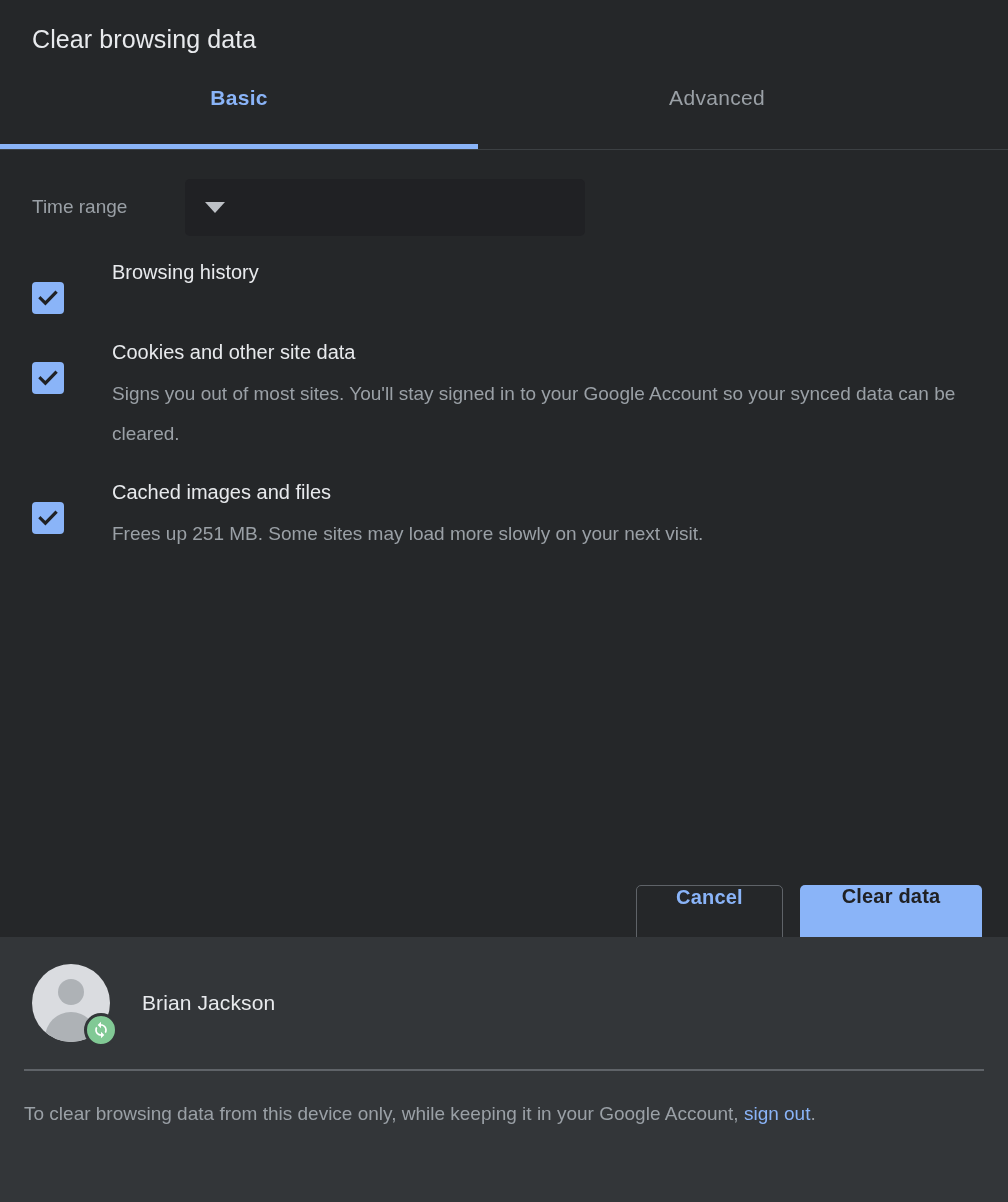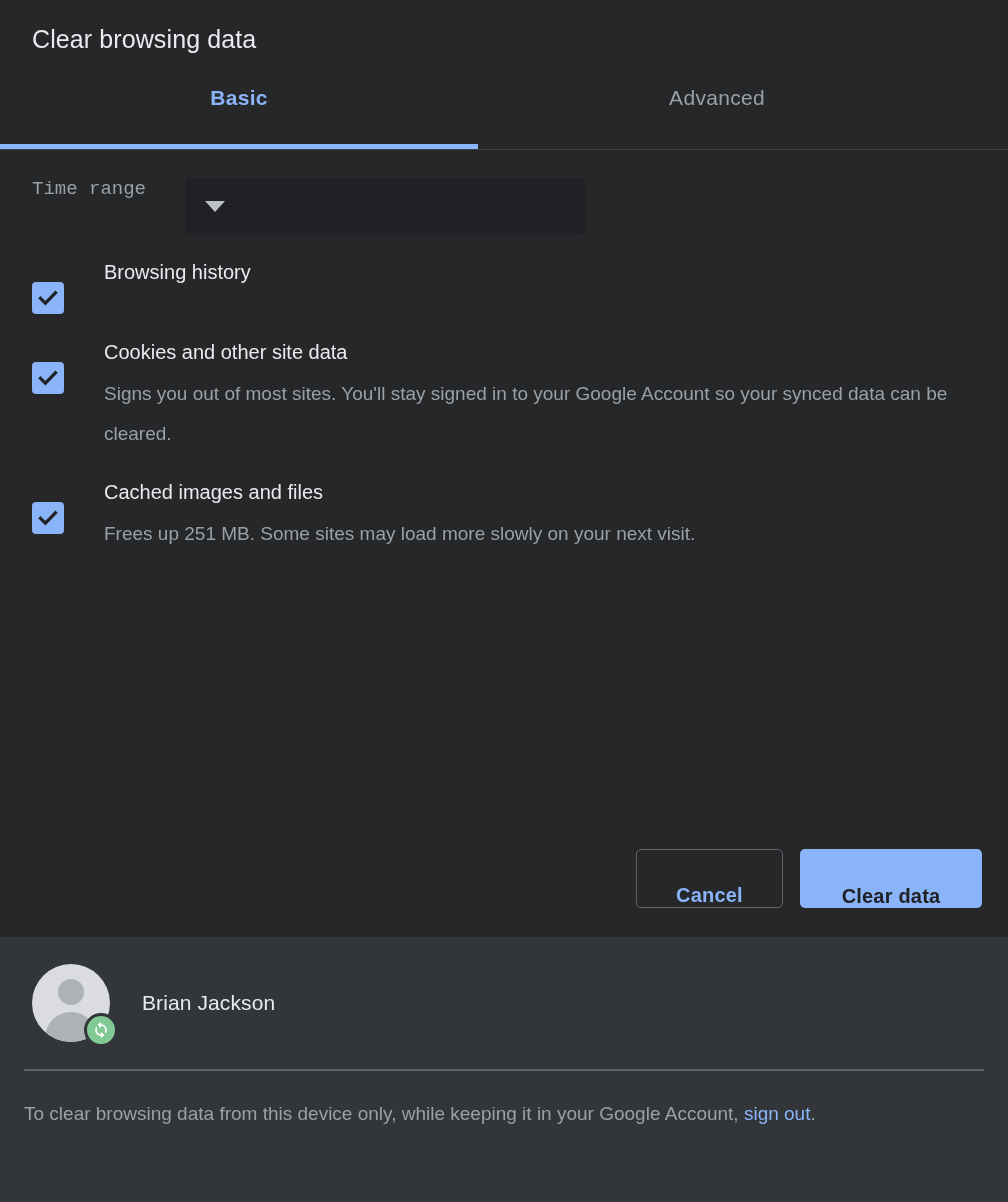--- a/index.html
+++ b/index.html
@@ -68,25 +68,24 @@
     left: 0;
     bottom: 0;
     width: 478px;
     height: 5px;
     background: #8ab4f8;
   }
 
   
   .timerange-row {
     display: flex;
-    align-items: flex-start;
+    align-items: center;
     padding: 28px 0 0 32px;
     height: 86px;
     box-sizing: border-box;
-    font-family: Liberation Mono, monospace;
   }
   .timerange-label {
     font-size: 19px;
     color: #9aa0a6;
     width: 153px;
     flex: 0 0 auto;
   }
   .select-box {
     width: 400px;
     height: 57px;
@@ -129,21 +128,21 @@
     height: 32px;
     border-radius: 4px;
     background: #8ab4f8;
     margin-right: 40px;
     position: relative;
     display: flex;
     align-items: center;
     justify-content: center;
   }
   .checkbox svg { display: block; }
-  .option-text { flex: 1; padding-top: 0; }
+  .option-text { flex: 1; padding-top: 0; margin-left: 8px; }
   .option-title {
     font-size: 20px;
     color: #e8eaed;
     line-height: 25px;
     margin-bottom: 9px;
   }
   .option-desc {
     font-size: 19px;
     color: #9aa0a6;
     line-height: 40px;
@@ -168,25 +167,26 @@
     align-items: center;
     gap: 17px;
   }
   .btn {
     height: 59px;
     border-radius: 5px;
     font-size: 20px;
     font-weight: 700;
     letter-spacing: 0.2px;
     display: flex;
-    align-items: flex-end;
+    align-items: flex-start;
     justify-content: center;
     cursor: pointer;
     box-sizing: border-box;
     font-family: "Liberation Sans", sans-serif;
+    margin-top: 36px;
   }
   .btn-cancel {
     width: 147px;
     background: transparent;
     border: 1px solid #5f6368;
     color: #8ab4f8;
   }
   .btn-primary {
     width: 182px;
     background: #8ab4f8;

